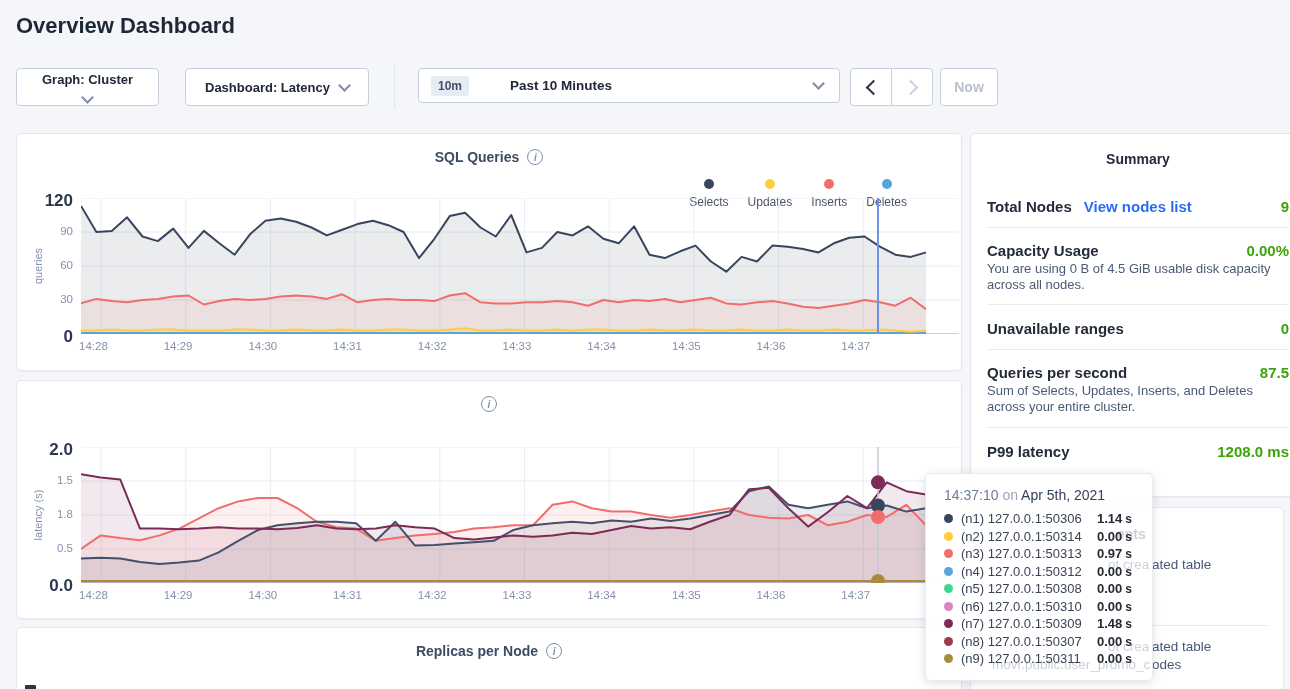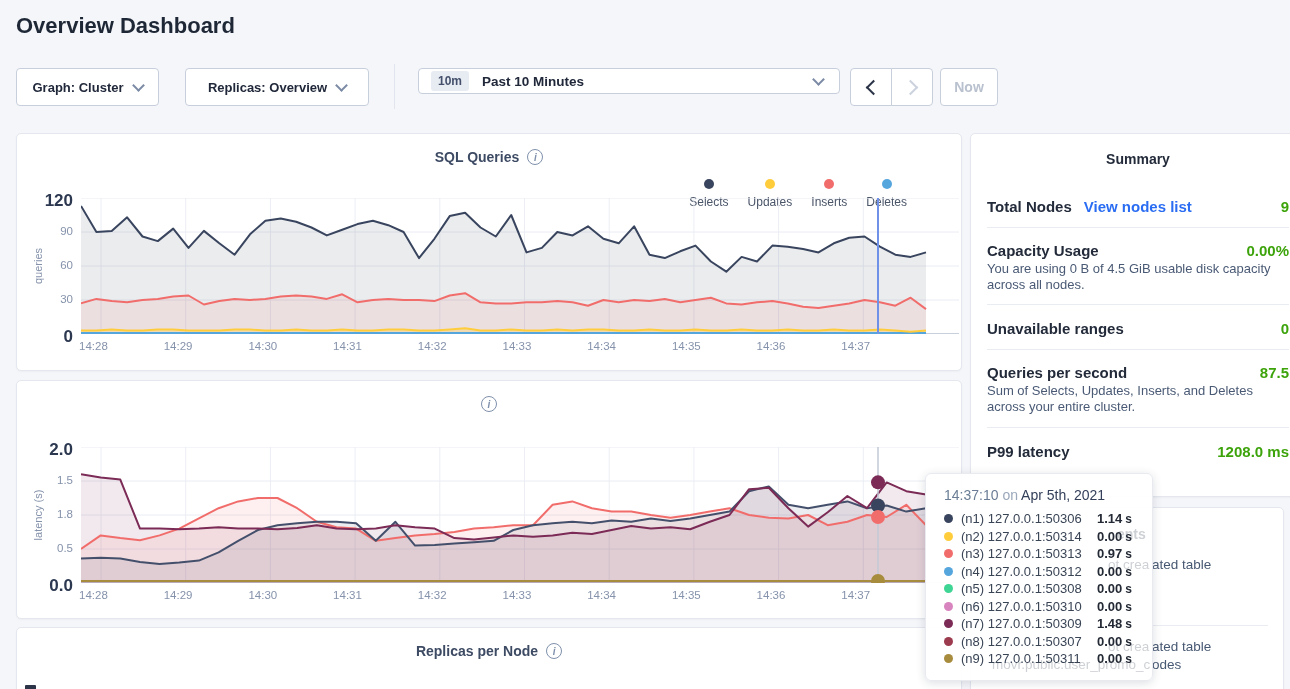--- a/index.html
+++ b/index.html
@@ -9,23 +9,23 @@
         box-shadow:0 1px 2px rgba(36,42,53,0.04);}
   
   .page-title{position:absolute;left:16px;top:13px;font-size:22px;font-weight:600;color:#1e2735;}
   
   .btn{position:absolute;display:flex;align-items:center;justify-content:center;gap:10px;
        background:#fff;border:1px solid #c8cfdc;border-radius:4px;height:38px;box-sizing:border-box;
        font-size:13px;font-weight:700;color:#20283a;cursor:pointer;}
   .chev{width:7px;height:7px;border-right:2px solid #7b8aa5;border-bottom:2px solid #7b8aa5;
         transform:rotate(45deg);margin-top:-4px;flex:none;}
   .toolbar-divider{position:absolute;left:394px;top:64px;width:1px;height:45px;background:#e2e5ed;}
-  .timepicker{position:absolute;left:418px;top:68px;width:422px;height:26px;box-sizing:border-box;
+  .timepicker{position:absolute;left:418px;top:68px;width:422px;height:35px;box-sizing:border-box;
        background:#fff;border:1px solid #c8cfdc;border-radius:4px;display:flex;align-items:center;
-       padding:0 16px 0 12px;cursor:pointer;}
+       padding:0 16px 0 12px;cursor:pointer;gap:28px;}
   .chip{background:#e7ebf2;border-radius:3px;padding:3px 7px;font-size:12px;font-weight:700;color:#44506b;flex:none;}
   .timepicker .tp-label{margin-left:13px;font-size:13.5px;font-weight:700;color:#20283a;flex:1;}
   .arrow-btn{width:42px;}
   .arrow-btn .chev-left{width:9px;height:9px;border-color:#2c3547;transform:rotate(135deg);margin:0 0 0 4px;}
   .arrow-btn .chev-right{width:9px;height:9px;border-color:#ccd2de;transform:rotate(-45deg);margin:0 4px 0 0;}
   .btn.disabled{color:#b9c1cf;cursor:default;}
   
   .chart-title{position:absolute;left:0;right:0;top:15px;display:flex;align-items:center;
        justify-content:center;gap:8px;font-size:14px;font-weight:700;color:#3d4a63;}
   .info-icon{width:16px;height:16px;border:1.2px solid #7f90ac;border-radius:50%;display:inline-flex;
@@ -68,26 +68,26 @@
   .ghost.head{font-size:14px;font-weight:700;}
   .ev-hr{position:absolute;left:986px;top:625px;width:282px;height:1px;background:#e9ecf1;z-index:2;}
 </style>
 </head>
 <body>
 
 <div id="app">
 
   <div class="page-title">Overview Dashboard</div>
 
-  <div class="btn" style="left:16px;top:68px;width:143px;">
+  <div class="btn" style="left:16px;top:68px;width:143px;flex-direction:column;">
     <span>Graph: Cluster</span>
     <span class="chev"></span>
   </div>
   <div class="btn" style="left:185px;top:68px;width:184px;">
-    <span>Replicas: Overview</span>
+    <span>Dashboard: Latency</span>
     <span class="chev"></span>
   </div>
   <div class="toolbar-divider"></div>
   <div class="timepicker">
     <span class="chip">10m</span>
     <span class="tp-label">Past 10 Minutes</span>
     <span class="chev"></span>
   </div>
   <div class="btn arrow-btn" style="left:850px;top:68px;border-radius:4px 0 0 4px;">
     <span class="chev chev-left"></span>

